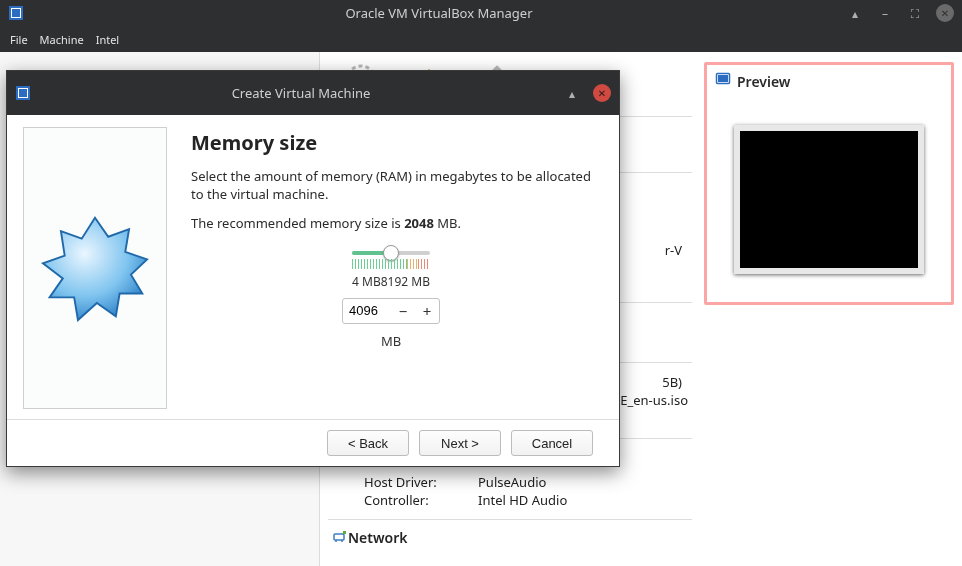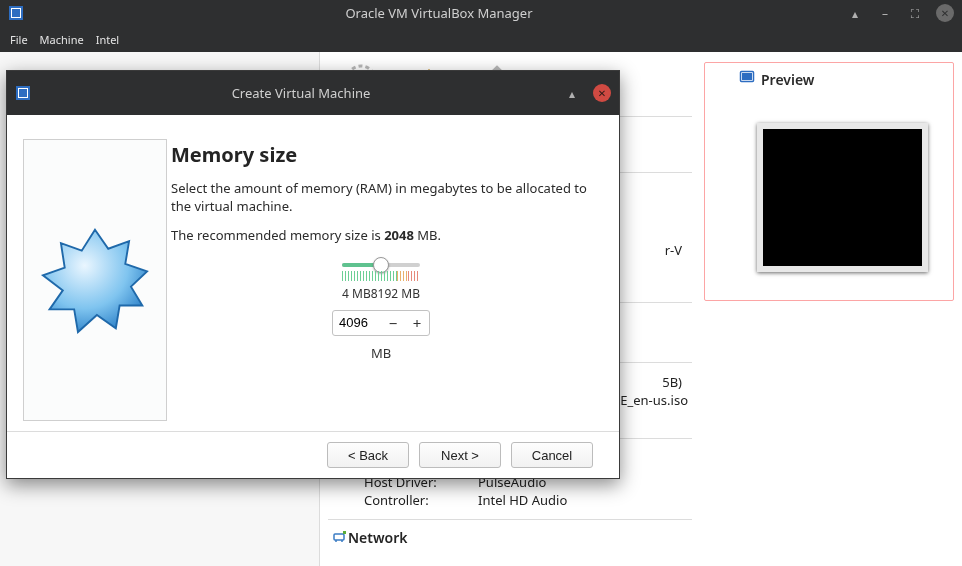--- a/index.html
+++ b/index.html
@@ -131,24 +131,23 @@
     padding: 4px 0 4px 4px;
     font-size: 13px;
     color: #222;
     line-height: 1.4;
   }
   .kv-row { display: flex; gap: 24px; margin-left: 28px; }
   .kv-row .k { width: 90px; }
   .iso-name { white-space: nowrap; }
 
   .preview-box {
-    border: 1px solid #fca5a5;
+    border: 3px solid #fca5a5;
     border-radius: 2px;
     margin-top: 6px;
-    padding-left: 26px;
   }
   .preview-header {
     display: flex;
     align-items: center;
     gap: 6px;
     font-weight: 600;
     padding: 6px 8px;
     font-size: 14px;
   }
   .preview-body {
@@ -179,22 +178,21 @@
   .dialog .titlebar {
     height: 44px;
   }
   .dialog .titlebar .close {
     background: #d04a42;
     color: #2e1a17;
   }
   .dialog-body {
     display: flex;
     padding: 12px 28px 10px 16px;
-    gap: 4px;
-    margin-top: 12px;
+    gap: 24px;
   }
   .wiz-image {
     width: 144px;
     height: 282px;
     border: 1px solid #cfcfcf;
     background: #fbfcfc;
     display: flex;
     align-items: center;
     justify-content: center;
     overflow: hidden;

